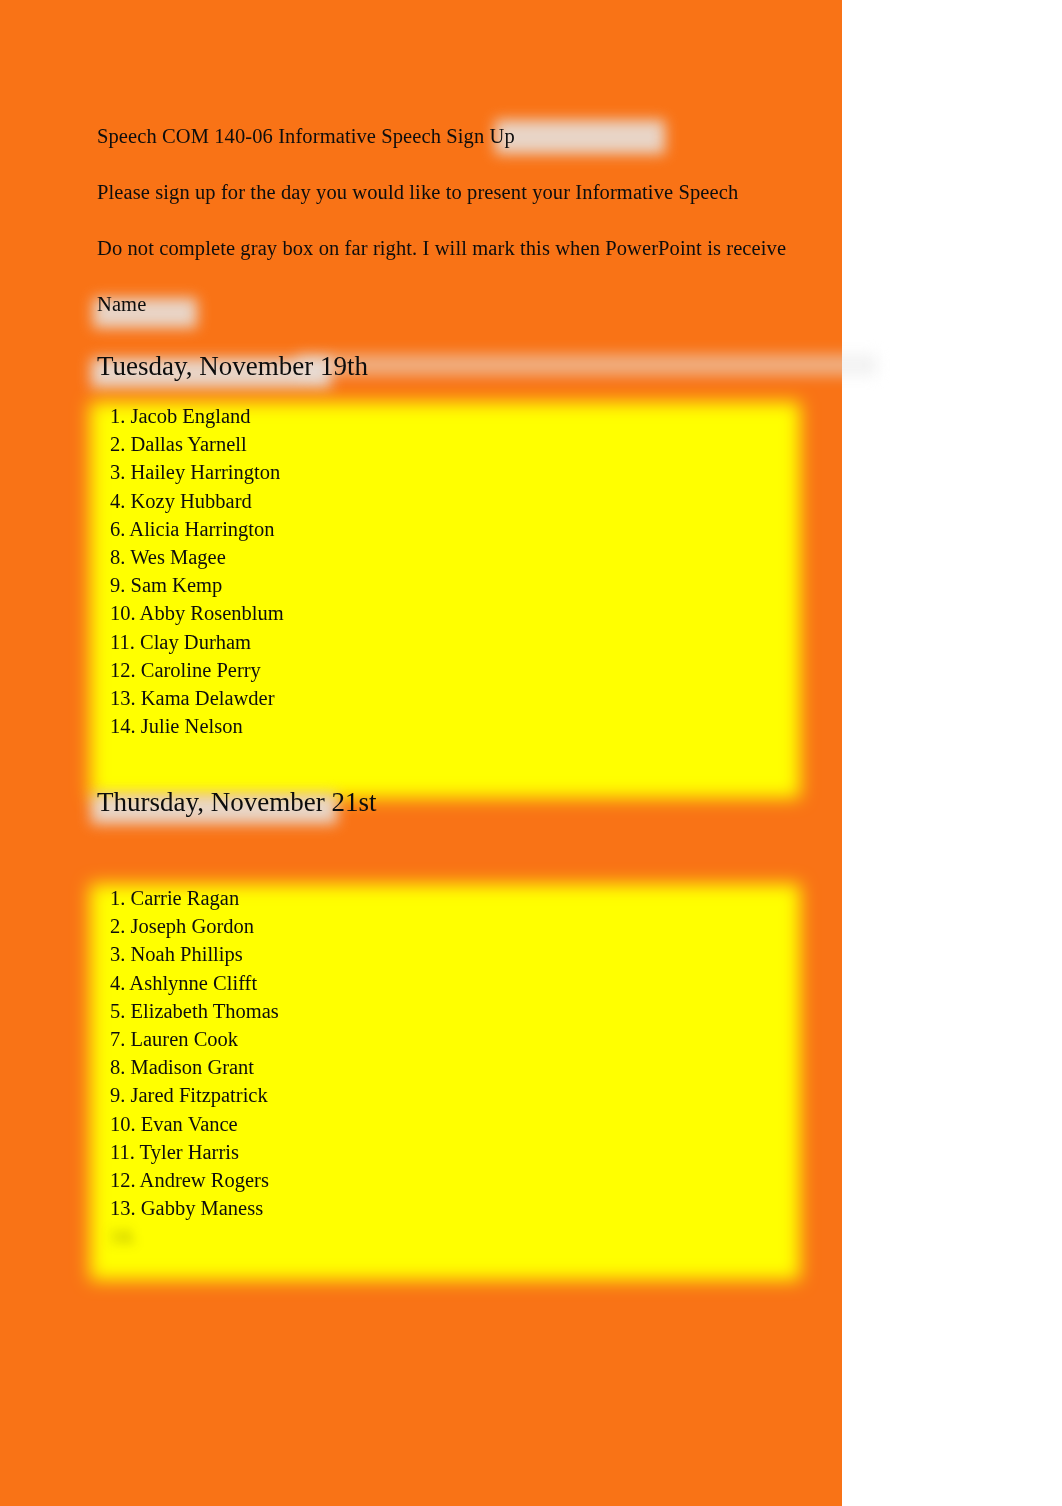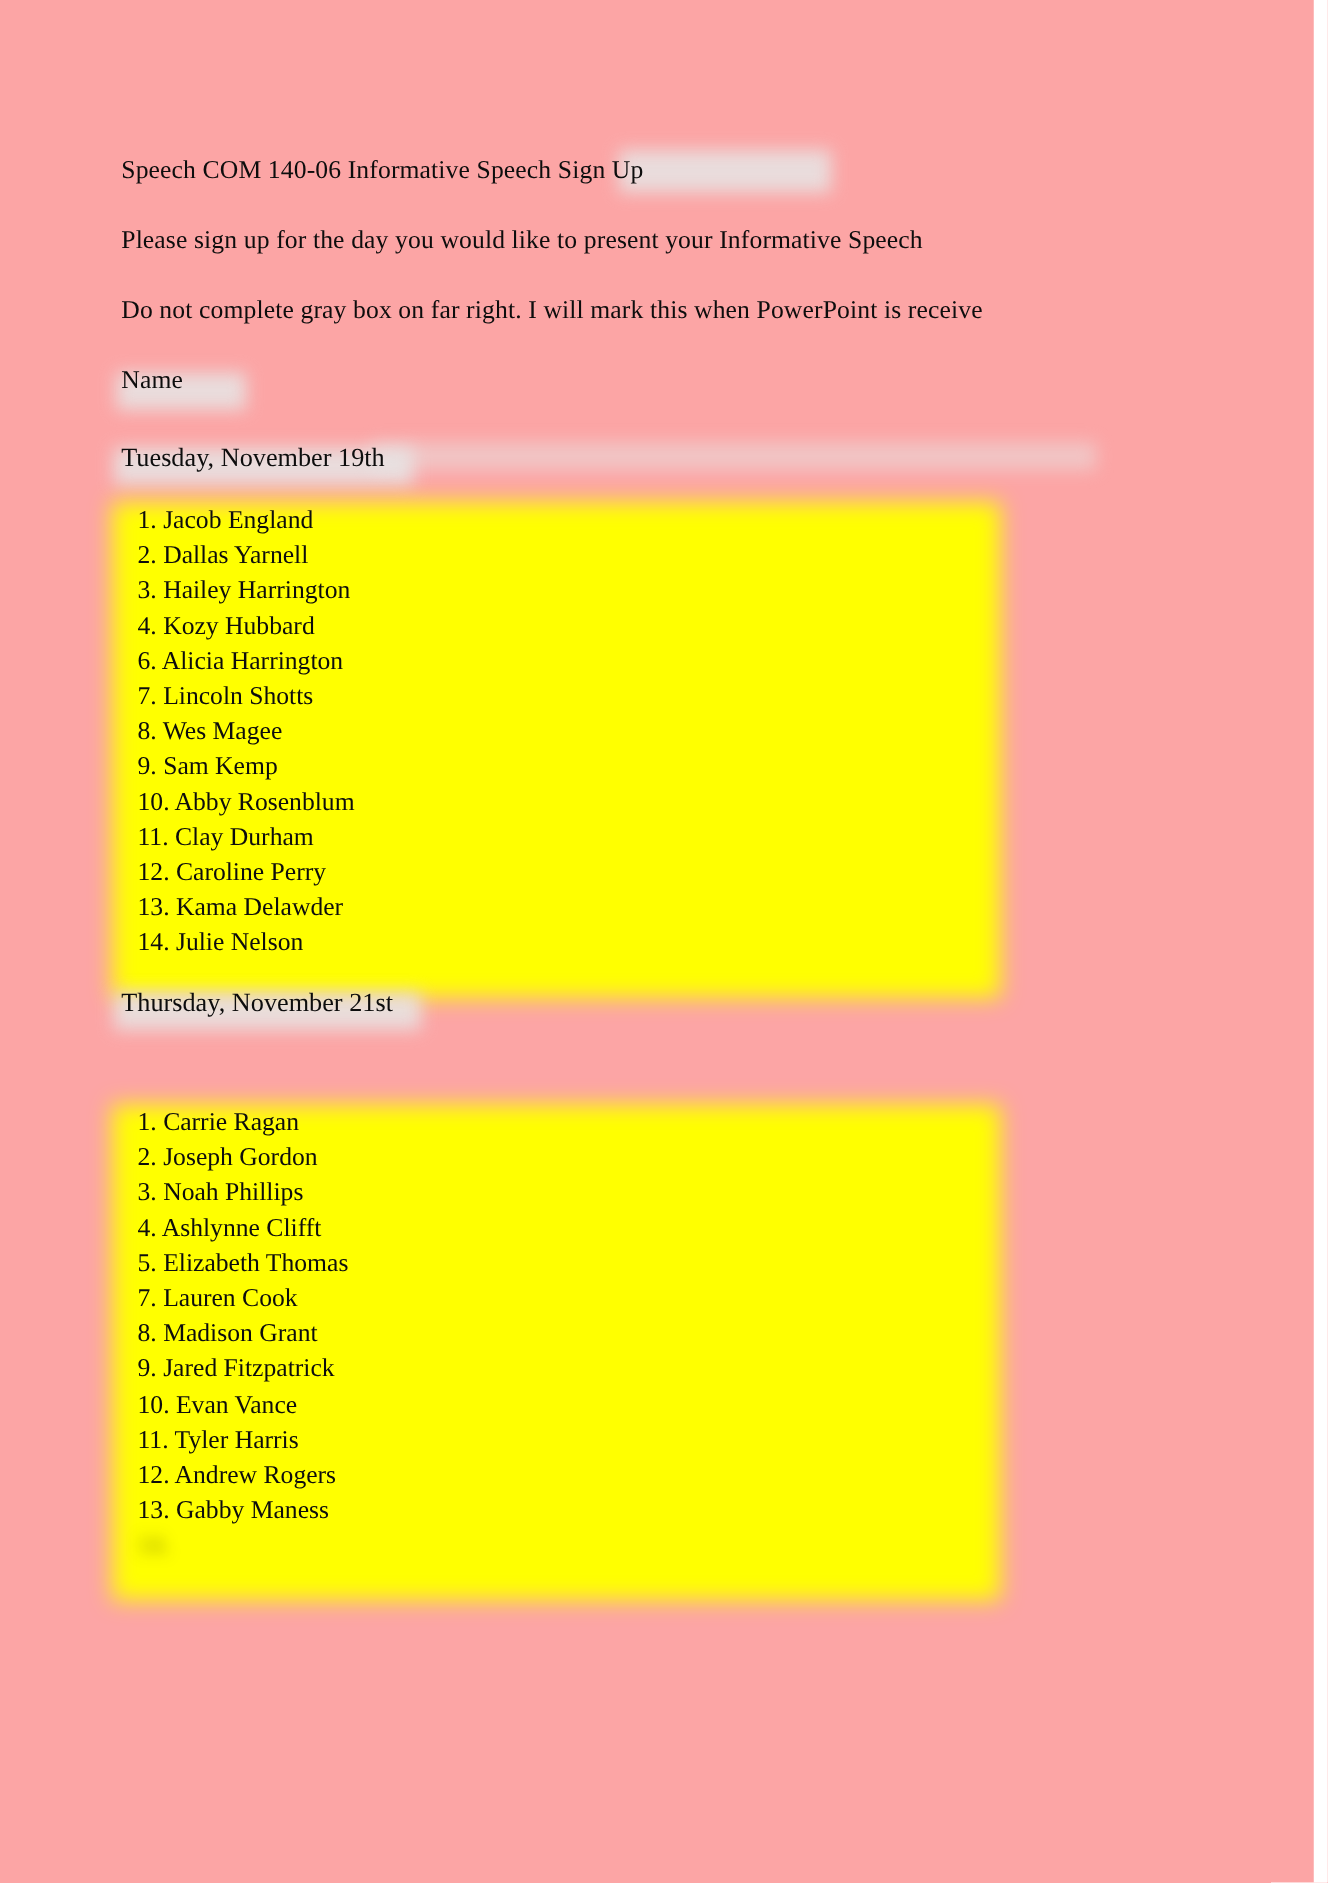--- a/index.html
+++ b/index.html
@@ -13,23 +13,23 @@
     position: relative;
     overflow: hidden;
     font-family: "Liberation Serif", "DejaVu Serif", serif;
     color: #0d0d0d;
   }
 
   .page {
     position: absolute;
     left: 0;
     top: 0;
-    width: 1051px;
+    width: 842px;
     height: 1506px;
-    background: #fca5a5;
+    background: #f97316;
   }
 
   
   .header-block {
     position: absolute;
     left: 97px;
     top: 122px;
     width: 860px;
   }
   .hline {
@@ -52,21 +52,21 @@
     z-index: 0;
   }
   .hline > span.txt {
     position: relative;
     z-index: 2;
   }
 
   
   .date-head {
     position: absolute;
-    font-size: 21px;
+    font-size: 27px;
     line-height: 28px;
     white-space: nowrap;
   }
   .date-head .txt { position: relative; z-index: 2; }
 
   
   .hl-wrap {
     position: absolute;
     left: 90px;
   }
@@ -132,21 +132,20 @@
   </div>
 
   <div class="hl-wrap" style="top:402px; width:722px;">
     <div class="hl-bg" style="width:710px; height:396px;"></div>
     <ul class="hl-list">
       <li>1. Jacob England</li>
       <li>2. Dallas Yarnell</li>
       <li>3. Hailey Harrington</li>
       <li>4. Kozy Hubbard</li>
       <li>6. Alicia Harrington</li>
-      <li>7. Lincoln Shotts</li>
       <li>8. Wes Magee</li>
       <li>9. Sam Kemp</li>
       <li>10. Abby Rosenblum</li>
       <li>11. Clay Durham</li>
       <li>12. Caroline Perry</li>
       <li>13. Kama Delawder</li>
       <li>14. Julie Nelson</li>
     </ul>
   </div>
 

